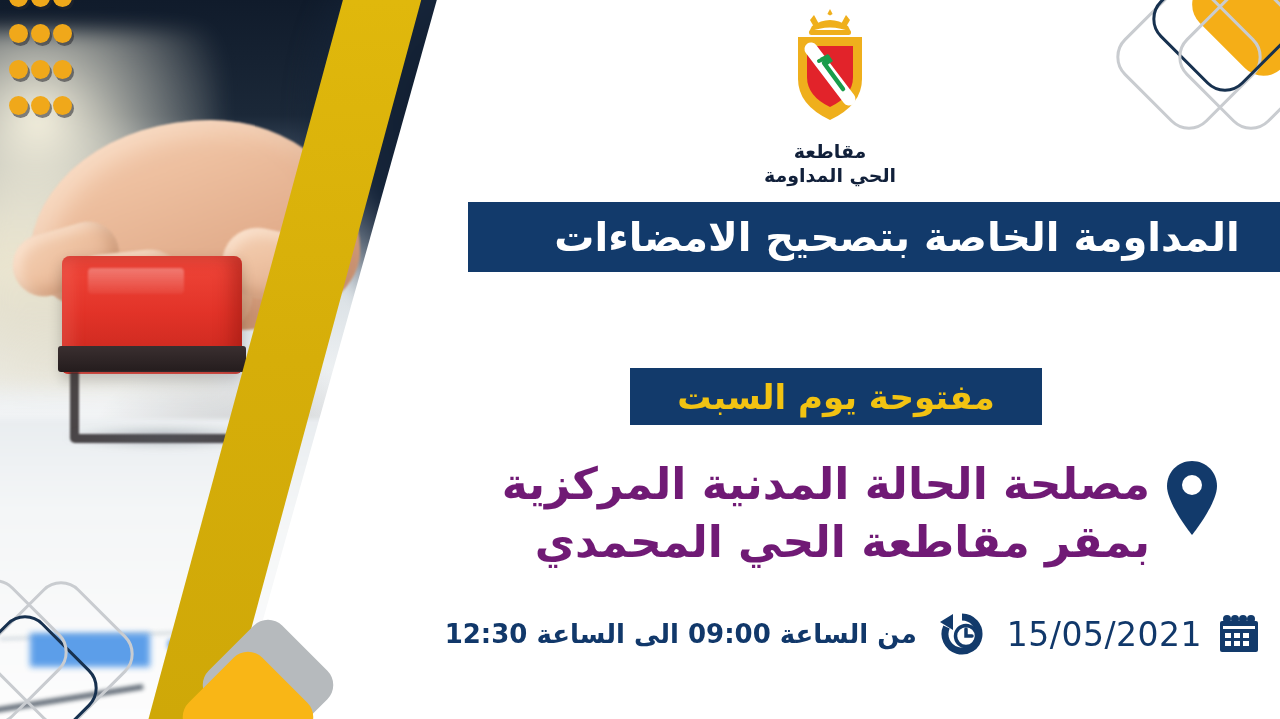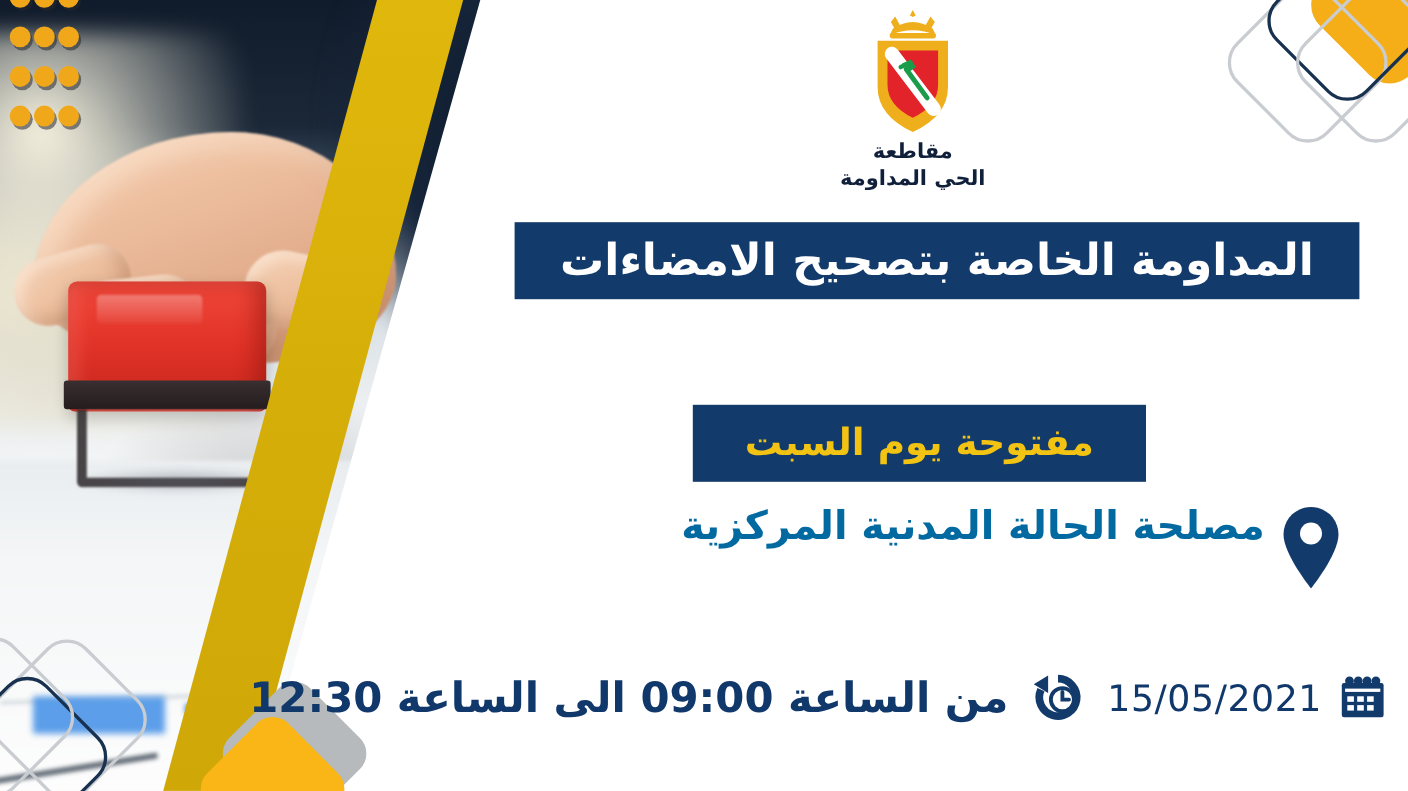--- a/index.html
+++ b/index.html
@@ -258,21 +258,21 @@
   .emblem-block {
     position: absolute;
     left: 0; right: 0; top: 6px;
     display: flex;
     flex-direction: column;
     align-items: center;
     margin-right: 50px;
   }
   .shield-wrap { width: 96px; height: 118px; position: relative; }
   .emblem-name {
-    margin-top: 3px;
+    margin-top: 16px;
     text-align: center;
     color: #11203a;
     font-size: 19px;
     font-weight: bold;
     line-height: 1.26;
     letter-spacing: .2px;
   }
 
   
   .banner {
@@ -283,51 +283,52 @@
     font-weight: bold;
     white-space: nowrap;
     letter-spacing: .3px;
   }
   .banner-1 {
     left: 38px; top: 202px;
     width: 768px; height: 70px;
     background: #123a6b;
     color: #ffffff;
     font-size: 40px;
+    padding-left: 45px;
   }
   .banner-2 {
     left: 145px; top: 288px;
     width: 525px; height: 62px;
     background: #f2c312;
     color: #123a6b;
     font-size: 38px;
   }
   .banner-3 {
     left: 200px; top: 368px;
-    width: 412px; height: 70px;
+    width: 412px; height: 57px;
     background: #123a6b;
     color: #f2c312;
     font-size: 34px;
   }
 
   
   .address-row {
     position: absolute;
     left: 30px; top: 455px;
     width: 760px;
     display: flex;
     align-items: flex-start;
     justify-content: flex-start;
     gap: 14px;
   }
   .pin { width: 56px; height: 78px; flex: 0 0 auto; margin-top: 4px; }
   .address-lines {
     text-align: right;
-    color: #0369a1;
-    font-size: 36px;
+    color: #701a75;
+    font-size: 44px;
     font-weight: bold;
     line-height: 1.32;
     white-space: nowrap;
   }
 
   
   .footer {
     position: absolute;
     left: 10px; top: 612px;
     width: 820px;
@@ -340,21 +341,21 @@
   }
   .footer .cal-icon { width: 42px; height: 40px; flex: 0 0 auto; }
   .footer .date-text {
     font-size: 33px;
     font-weight: normal;
     letter-spacing: .5px;
     direction: ltr;
   }
   .footer .clock-icon { width: 46px; height: 44px; flex: 0 0 auto; margin: 0 6px; }
   .footer .time-text {
-    font-size: 38px;
+    font-size: 26px;
     font-weight: bold;
     white-space: nowrap;
   }
 </style>
 </head>
 <body>
 
 <div id="poster">
 
   <div class="photo-wrap">
@@ -450,20 +451,21 @@
 
     <div class="address-row">
       <div class="pin">
         <svg viewBox="0 0 56 78" width="56" height="78">
           <path d="M28 2 C14 2 3 13 3 27 c0 18 25 49 25 49 s25 -31 25 -49 C53 13 42 2 28 2z" fill="#123A6B"></path>
           <circle cx="28" cy="26" r="10" fill="#ffffff"></circle>
         </svg>
       </div>
       <div class="address-lines">
         <div>مصلحة الحالة المدنية المركزية</div>
+        <div>بمقر مقاطعة الحي المحمدي</div>
       </div>
     </div>
 
     <div class="footer">
       <div class="cal-icon">
         <svg viewBox="0 0 42 40" width="42" height="40">
           <circle cx="9" cy="5" r="4" fill="#123A6B"></circle>
           <circle cx="17" cy="5" r="4" fill="#123A6B"></circle>
           <circle cx="25" cy="5" r="4" fill="#123A6B"></circle>
           <circle cx="33" cy="5" r="4" fill="#123A6B"></circle>

